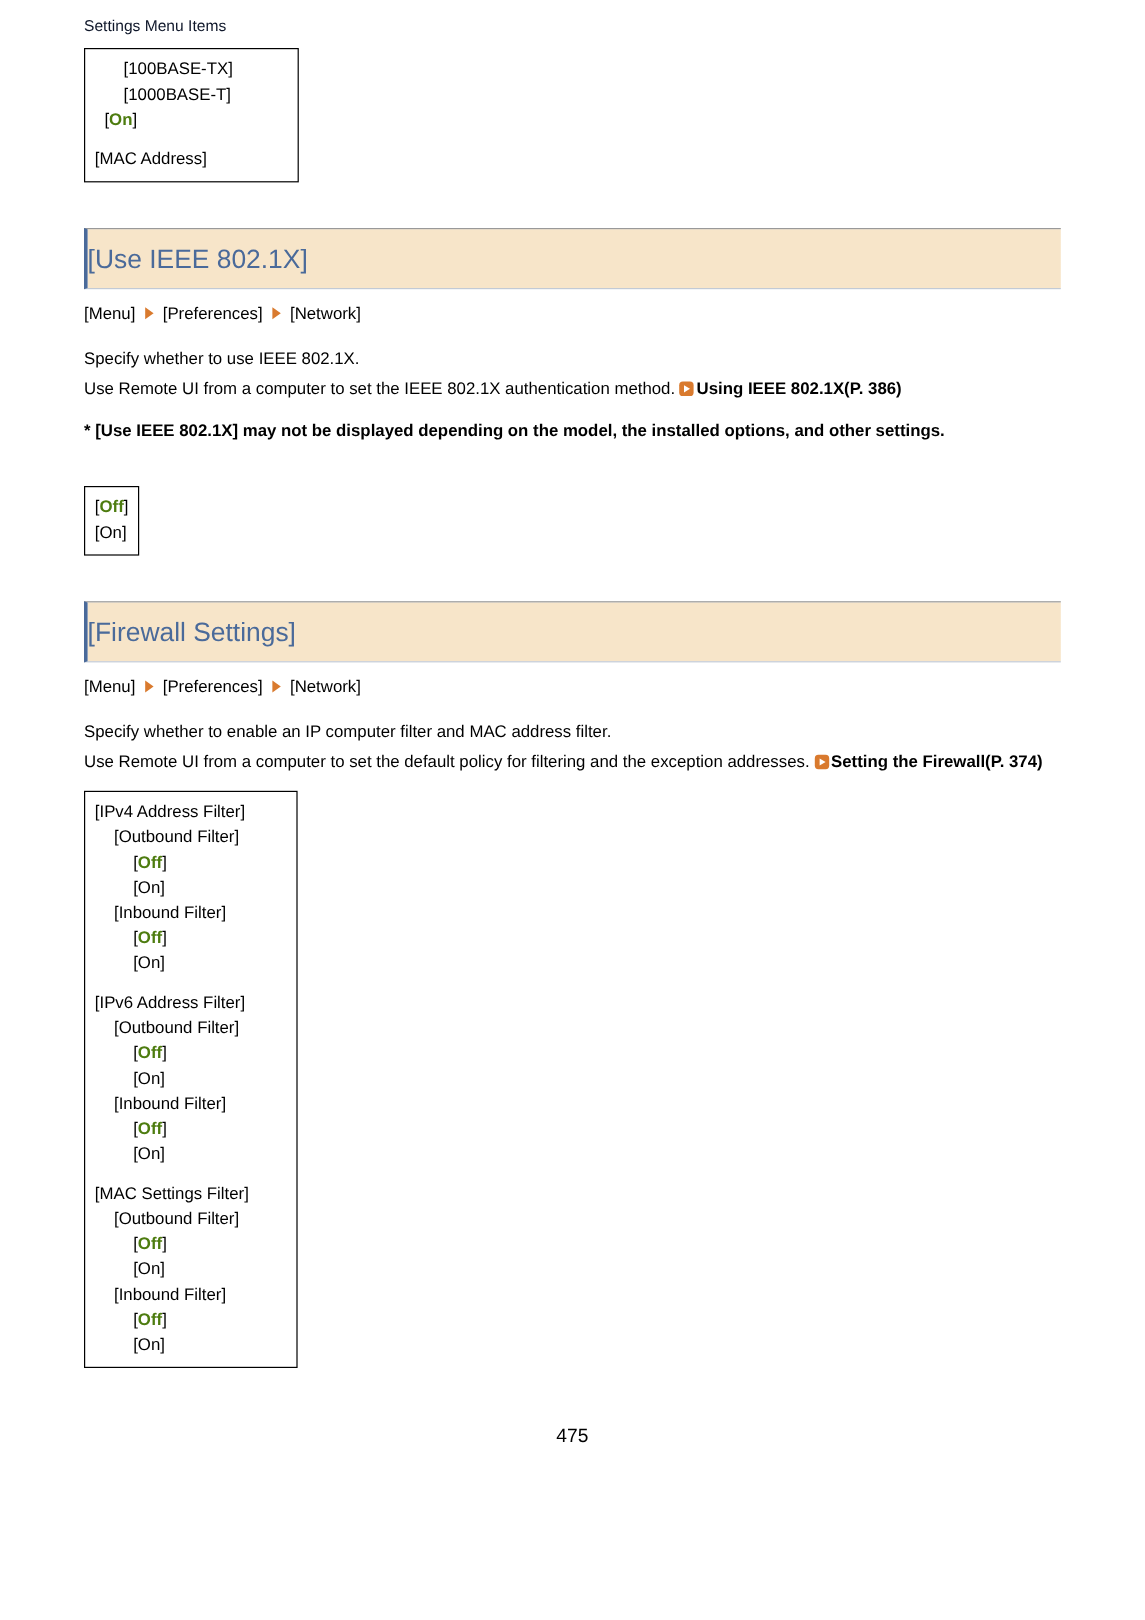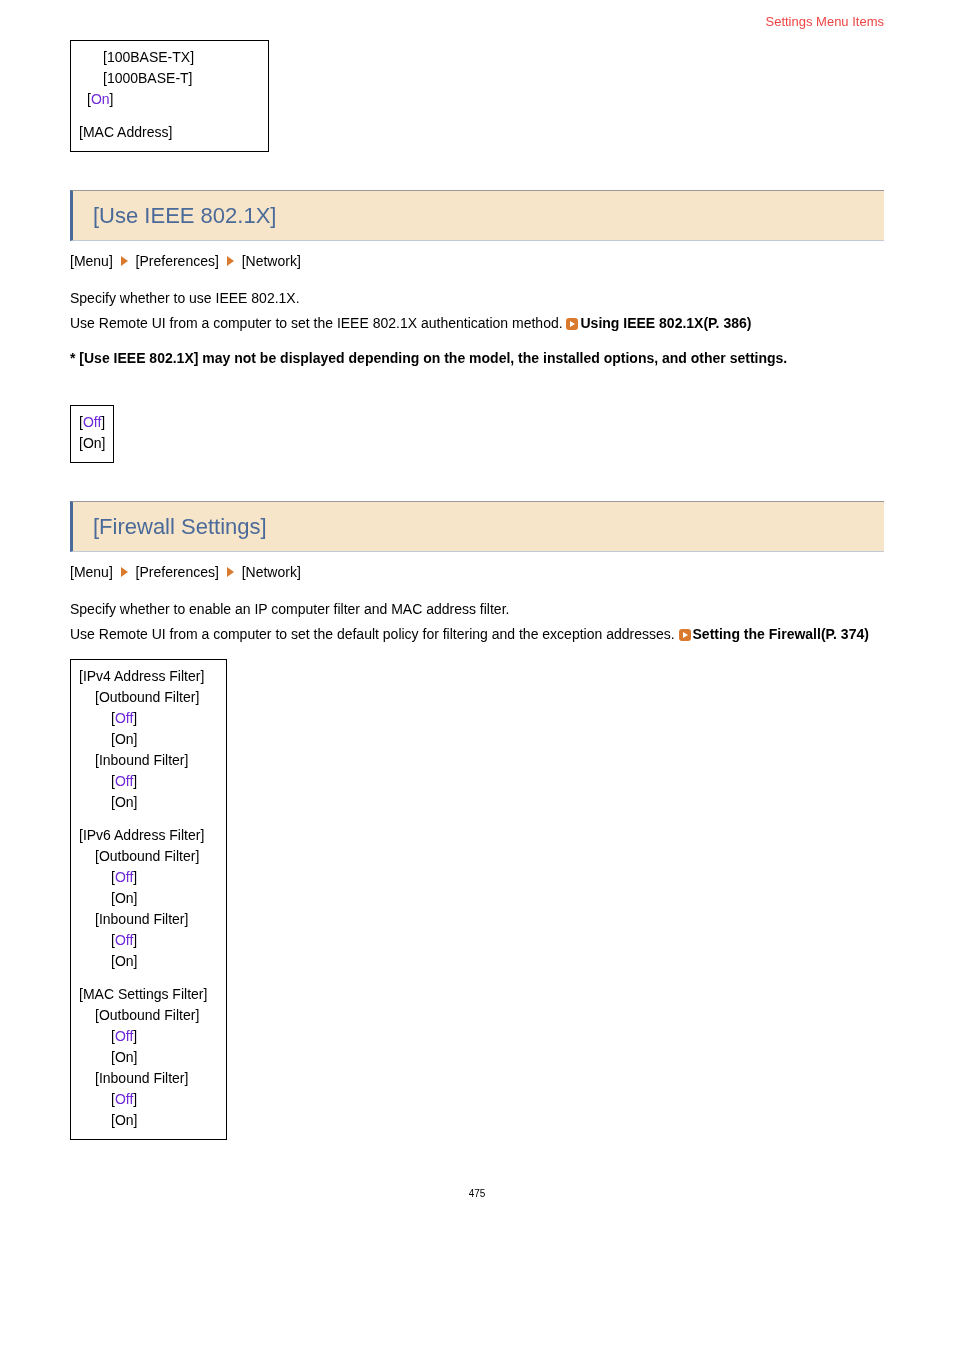--- a/index.html
+++ b/index.html
@@ -7,45 +7,45 @@
     font-family: "Segoe UI", "Helvetica Neue", Arial, sans-serif;
     font-size: 14px;
     color: #000;
     background: #fff;
     width: 954px;
     margin: 0 auto;
     padding: 0 70px 40px 70px;
     line-height: 1.5;
   }
   .header-title {
-    text-align: right;
+    text-align: left;
     font-size: 13px;
     font-weight: 400;
-    color: #ef4444;
+    color: #0f172a;
     padding: 12px 0 8px 0;
   }
   .box {
     border: 1px solid #000;
     padding: 6px 8px 8px 8px;
     margin-bottom: 16px;
     display: inline-block;
   }
   .box-narrow {
-    width: 199px;
+    width: 179px;
   }
   .indent-1 { padding-left: 24px; }
   .indent-2 { padding-left: 16px; }
   .indent-3 { padding-left: 32px; }
-  .red-bold { color: #6d28d9; font-weight: 400; }
+  .red-bold { color: #4d7c0f; font-weight: 700; }
   .section-heading {
     background: linear-gradient(#f7e5c9, #f7e5c9);
     border-top: 1px solid #999;
     border-left: 3px solid #4a6a9a;
     border-bottom: 1px solid #c2cad5;
-    padding: 8px 20px;
+    padding: 8px 0;
     margin: 22px 0 10px 0;
     font-size: 22px;
     color: #4a6a9a;
     font-weight: 400;
   }
   .breadcrumb {
     font-size: 14px;
     margin-bottom: 16px;
   }
   .bc-arrow {
@@ -73,21 +73,21 @@
     position: absolute;
     top: 3px; left: 4px;
     width: 0; height: 0;
     border-top: 3px solid transparent;
     border-bottom: 3px solid transparent;
     border-left: 5px solid #fff;
   }
   .link-text { font-weight: 700; }
   .note { margin: 14px 0 36px 0; font-weight: bold; }
   .gap { height: 12px; }
-  .page-num { text-align: center; margin-top: 30px; font-size: 10px; }
+  .page-num { text-align: center; margin-top: 30px; font-size: 16px; }
 </style>
 </head>
 <body>
 
 
 
 <div class="header-title">Settings Menu Items</div>
 
 
 <div class="box box-narrow">
@@ -134,21 +134,21 @@
   <span>[Preferences]</span>
   <span class="bc-arrow"></span>
   <span>[Network]</span>
 </div>
 
 <div class="para">Specify whether to enable an IP computer filter and MAC address filter.</div>
 <div class="link-row">
   <span>Use Remote UI from a computer to set the default policy for filtering and the exception addresses. </span><span class="link-bullet"></span><span class="link-text">Setting the Firewall(P. 374)</span>
 </div>
 
-<div class="box" style="width:157px;">
+<div class="box" style="width:178px;">
   
   <div>[IPv4 Address Filter]</div>
   <div class="indent-2">[Outbound Filter]</div>
   <div class="indent-3"><span>[</span><span class="red-bold">Off</span><span>]</span></div>
   <div class="indent-3">[On]</div>
   <div class="indent-2">[Inbound Filter]</div>
   <div class="indent-3"><span>[</span><span class="red-bold">Off</span><span>]</span></div>
   <div class="indent-3">[On]</div>
   <div class="gap"></div>
   

